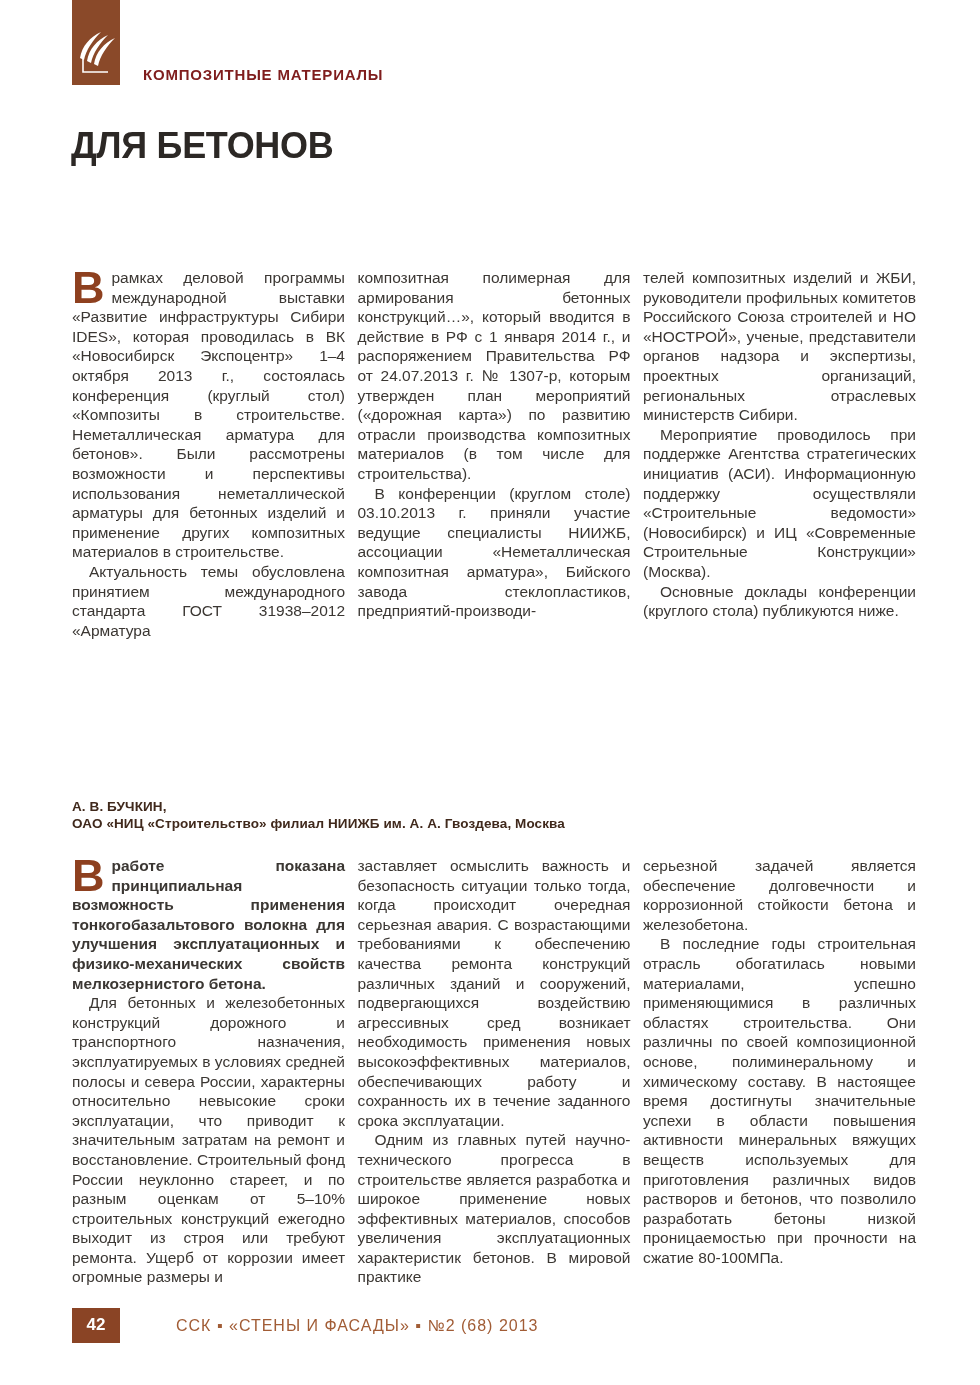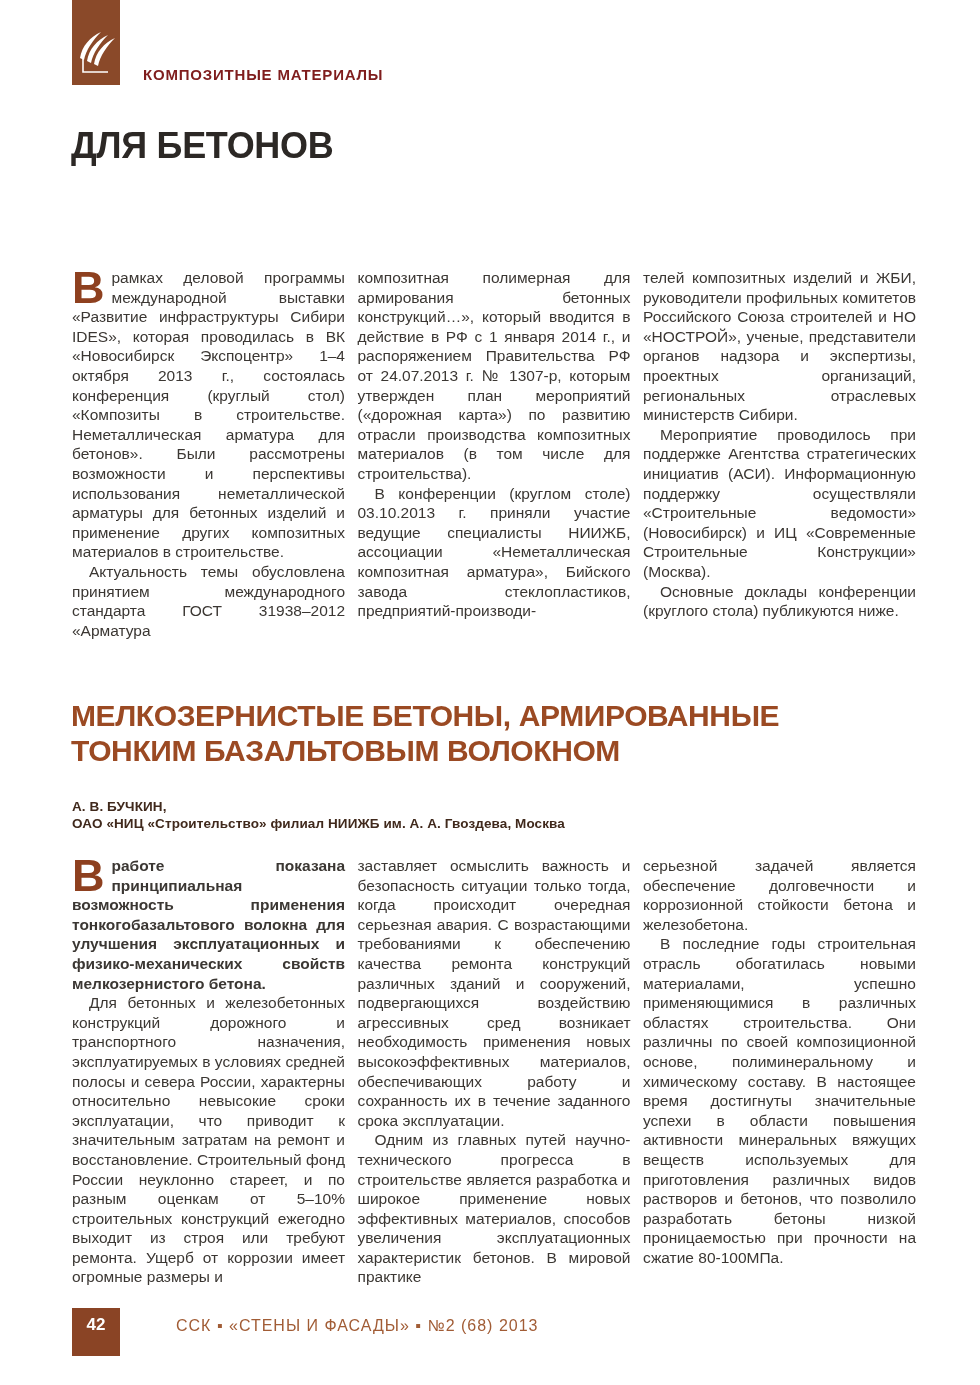--- a/index.html
+++ b/index.html
@@ -57,21 +57,21 @@
   .a2-title span{display:block;}
   .authors{
     position:absolute;left:72px;top:798px;
     font-size:13.5px;line-height:17px;font-weight:bold;letter-spacing:.1px;
     color:#40291c;
   }
   .authors span{display:block;}
 
   
   .page-num-box{
-    position:absolute;left:72px;top:1308px;width:48px;height:48px;
+    position:absolute;left:72px;top:1308px;width:48px;height:35px;
     background:#8a4425;color:#ffffff;
     font-size:17px;font-weight:bold;
     display:flex;justify-content:center;align-items:flex-start;
     padding-top:0;box-sizing:border-box;
   }
   .page-num-box span{margin-top:7px;}
   .footer-line{
     position:absolute;left:176px;top:1317px;
     font-size:16px;letter-spacing:1px;color:#a15c35;
   }
@@ -107,24 +107,20 @@
       <p>композитная полимерная для армирования бетонных конструкций…», который вводится в действие в РФ с 1 января 2014 г., и распоряжением Правительства РФ от 24.07.2013 г. № 1307-р, которым утвержден план мероприятий («дорожная карта») по развитию отрасли производства композитных материалов (в том числе для строительства).</p>
       <p class="indent">В конференции (круглом столе) 03.10.2013 г. приняли участие ведущие специалисты НИИЖБ, ассоциации «Неметаллическая композитная арматура», Бийского завода стеклопластиков, предприятий-производи-</p>
     </div>
     <div class="col">
       <p>телей композитных изделий и ЖБИ, руководители профильных комитетов Российского Союза строителей и НО «НОСТРОЙ», ученые, представители органов надзора и экспертизы, проектных организаций, региональных отраслевых министерств Сибири.</p>
       <p class="indent">Мероприятие проводилось при поддержке Агентства стратегических инициатив (АСИ). Информационную поддержку осуществляли «Строительные ведомости» (Новосибирск) и ИЦ «Современные Строительные Конструкции» (Москва).</p>
       <p class="indent">Основные доклады конференции (круглого стола) публикуются ниже.</p>
     </div>
   </div>
 
-  <h2 class="a2-title" style="margin:0;">
-    <span>МЕЛКОЗЕРНИСТЫЕ БЕТОНЫ, АРМИРОВАННЫЕ</span>
-    <span>ТОНКИМ БАЗАЛЬТОВЫМ ВОЛОКНОМ</span>
-  </h2>
   <div class="authors">
     <span>А. В. БУЧКИН,</span>
     <span>ОАО «НИЦ «Строительство» филиал НИИЖБ им. А. А. Гвоздева, Москва</span>
   </div>
 
   <div class="cols cols-a2">
     <div class="col">
       <p class="lead"><span class="dropcap">В</span><span>работе показана принципиальная возможность применения тонкогобазальтового волокна для улучшения эксплуатационных и физико-механических свойств мелкозернистого бетона.</span></p>
       <p class="indent">Для бетонных и железобетонных конструкций дорожного и транспортного назначения, эксплуатируемых в условиях средней полосы и севера России, характерны относительно невысокие сроки эксплуатации, что приводит к значительным затратам на ремонт и восстановление. Строительный фонд России неуклонно стареет, и по разным оценкам от 5–10% строительных конструкций ежегодно выходит из строя или требуют ремонта. Ущерб от коррозии имеет огромные размеры и</p>
     </div>

